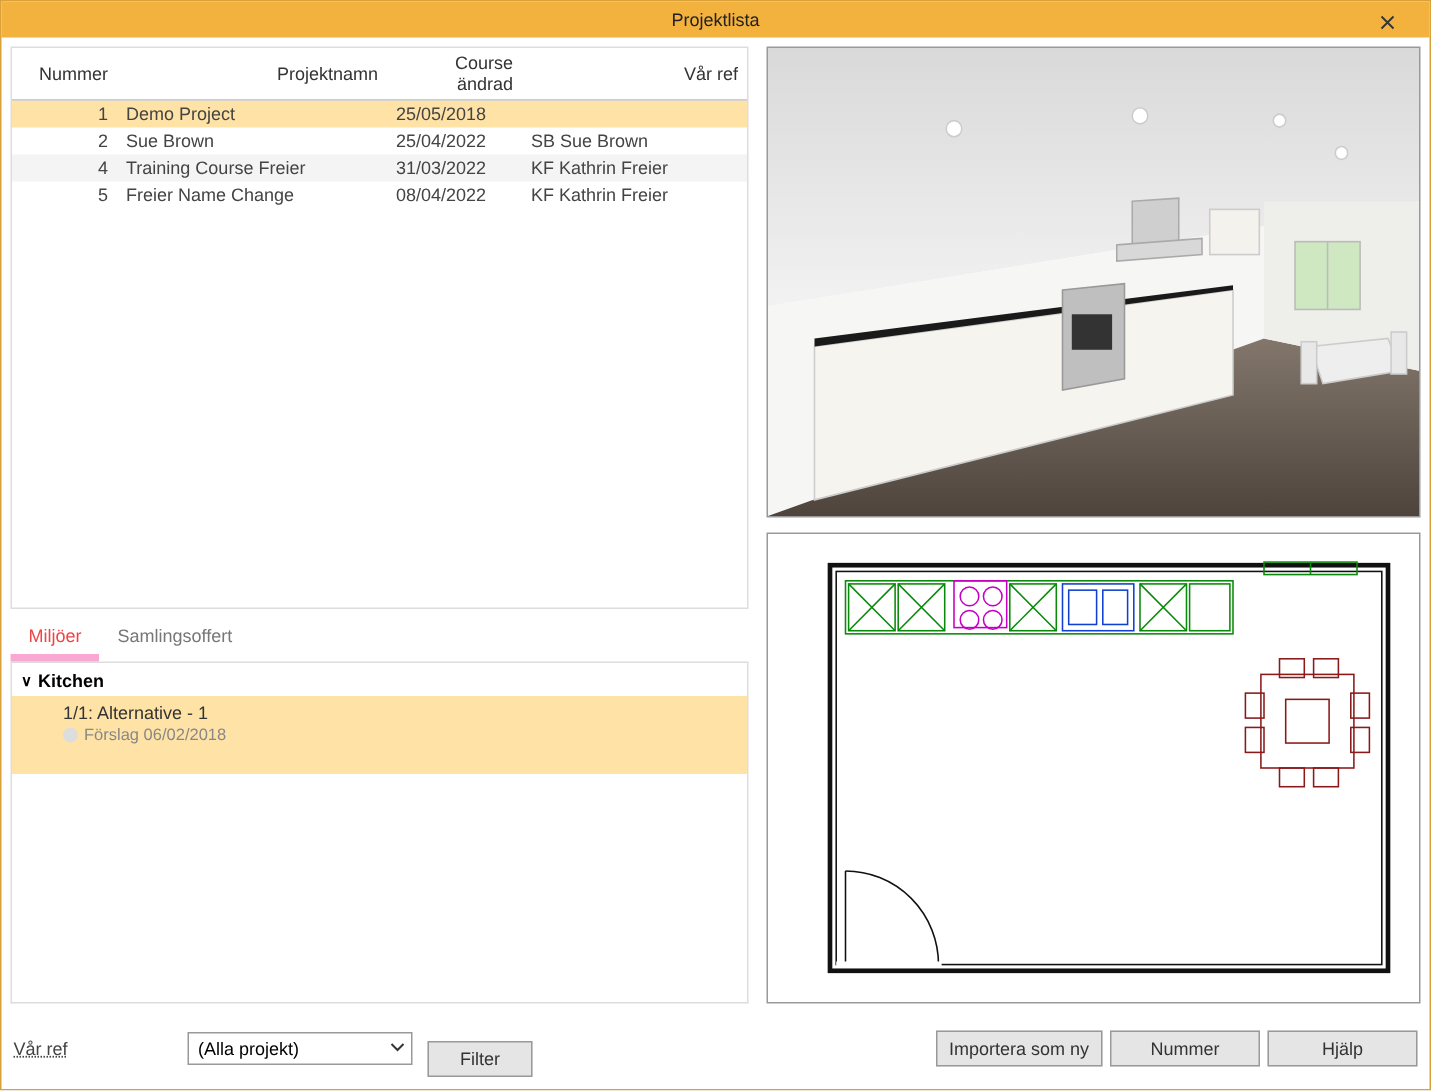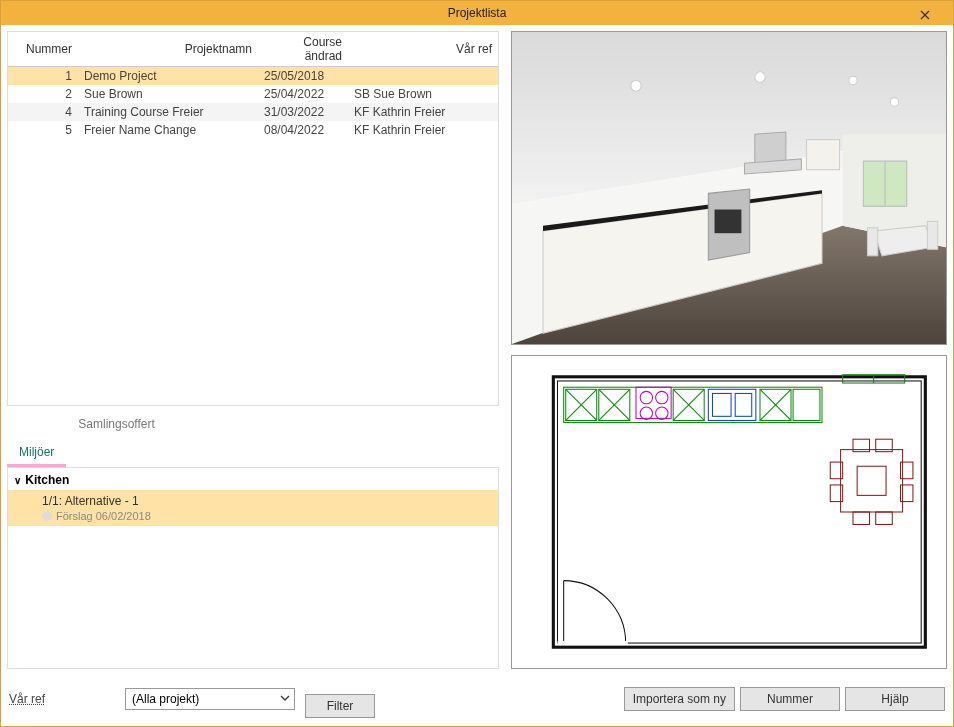--- a/index.html
+++ b/index.html
@@ -22,46 +22,46 @@
 .project-table th.col-name { width: 180px; }
 .project-table th.col-date { width: 90px; }
 .project-table td { padding: 2px 6px; color: #444; }
 .project-table td.col-num { text-align: right; }
 .project-table tr.selected td { background: #ffe3a6; }
 .project-table tr.even td { background: #f4f4f4; }
 
 
 .tabs { display: flex; border-bottom: 1px solid #ddd; margin-top: 6px; }
 .tab { padding: 5px 12px; cursor: pointer; color: #777; font-size: 12px; }
-.tab.active { color: #0f766e; border-bottom: 3px solid #f9a8d4; margin-top: 28px; }
+.tab.active { color: #ef4444; border-bottom: 5px solid #f9a8d4; }
 
 
 .tree { border: 1px solid #ddd; border-top: none; flex: 1; background: #fff; padding-top: 2px; }
 .tree-node-header { display: flex; align-items: center; gap: 4px; padding: 3px 6px; font-weight: bold; cursor: pointer; }
 .tree-node-header .chev { font-size: 10px; }
-.tree-alt { background: #ffe3a6; margin: 0; padding: 4px 6px 4px 34px; }
+.tree-alt { background: #ffe3a6; margin: 0; padding: 4px 6px 20px 34px; }
 .tree-alt .alt-title { font-size: 12px; color: #333; }
 .tree-alt .alt-sub { display: flex; align-items: center; gap: 4px; font-size: 11px; color: #888; margin-top: 2px; }
 .status-dot { width: 10px; height: 10px; border-radius: 50%; background: #ddd; display: inline-block; }
 
 
 .preview-box { border: 1px solid #999; flex: 1; display: flex; align-items: stretch; justify-content: stretch; background: #fff; position: relative; overflow: hidden; }
 .preview-3d svg, .preview-plan svg { width: 100%; height: 100%; }
 
 
 .footer { display: flex; align-items: center; gap: 10px; padding: 4px 2px 2px 2px; }
 .footer .label { color: #444; text-decoration: underline dotted; }
 .footer .spacer { width: 60px; }
 .btn { height: 24px; min-width: 100px; border: 1px solid #999; background: #e5e5e5; cursor: pointer; font-size: 12px; color: #333; padding: 0 8px; }
 .btn.filter { min-width: 70px; margin-top: 15px; }
 .btn.primary { background: #eea320; border-color: #c77f10; color: #222; }
 .highlight-ring { border: 2px solid #e4260e; border-radius: 5px; padding: 3px; display: inline-flex; }
 .footer-right { display: flex; gap: 5px; align-items: center; margin-left: auto; }
 .select-wrap { position: relative; display: inline-block; }
-.select-display { width: 170px; height: 22px; border: 1px solid #999; background: #fff; font-size: 12px; padding: 2px 20px 2px 6px; line-height: 16px; }
+.select-display { width: 150px; height: 22px; border: 1px solid #999; background: #fff; font-size: 12px; padding: 2px 20px 2px 6px; line-height: 16px; }
 .select-caret { position: absolute; right: 4px; top: 4px; pointer-events: none; }
 </style>
 </head>
 <body>
 
 <div class="window">
   <div class="titlebar">
     <span class="titlebar-text">Projektlista</span>
     <div class="titlebar-close">
       <svg viewBox="0 0 10 10">

